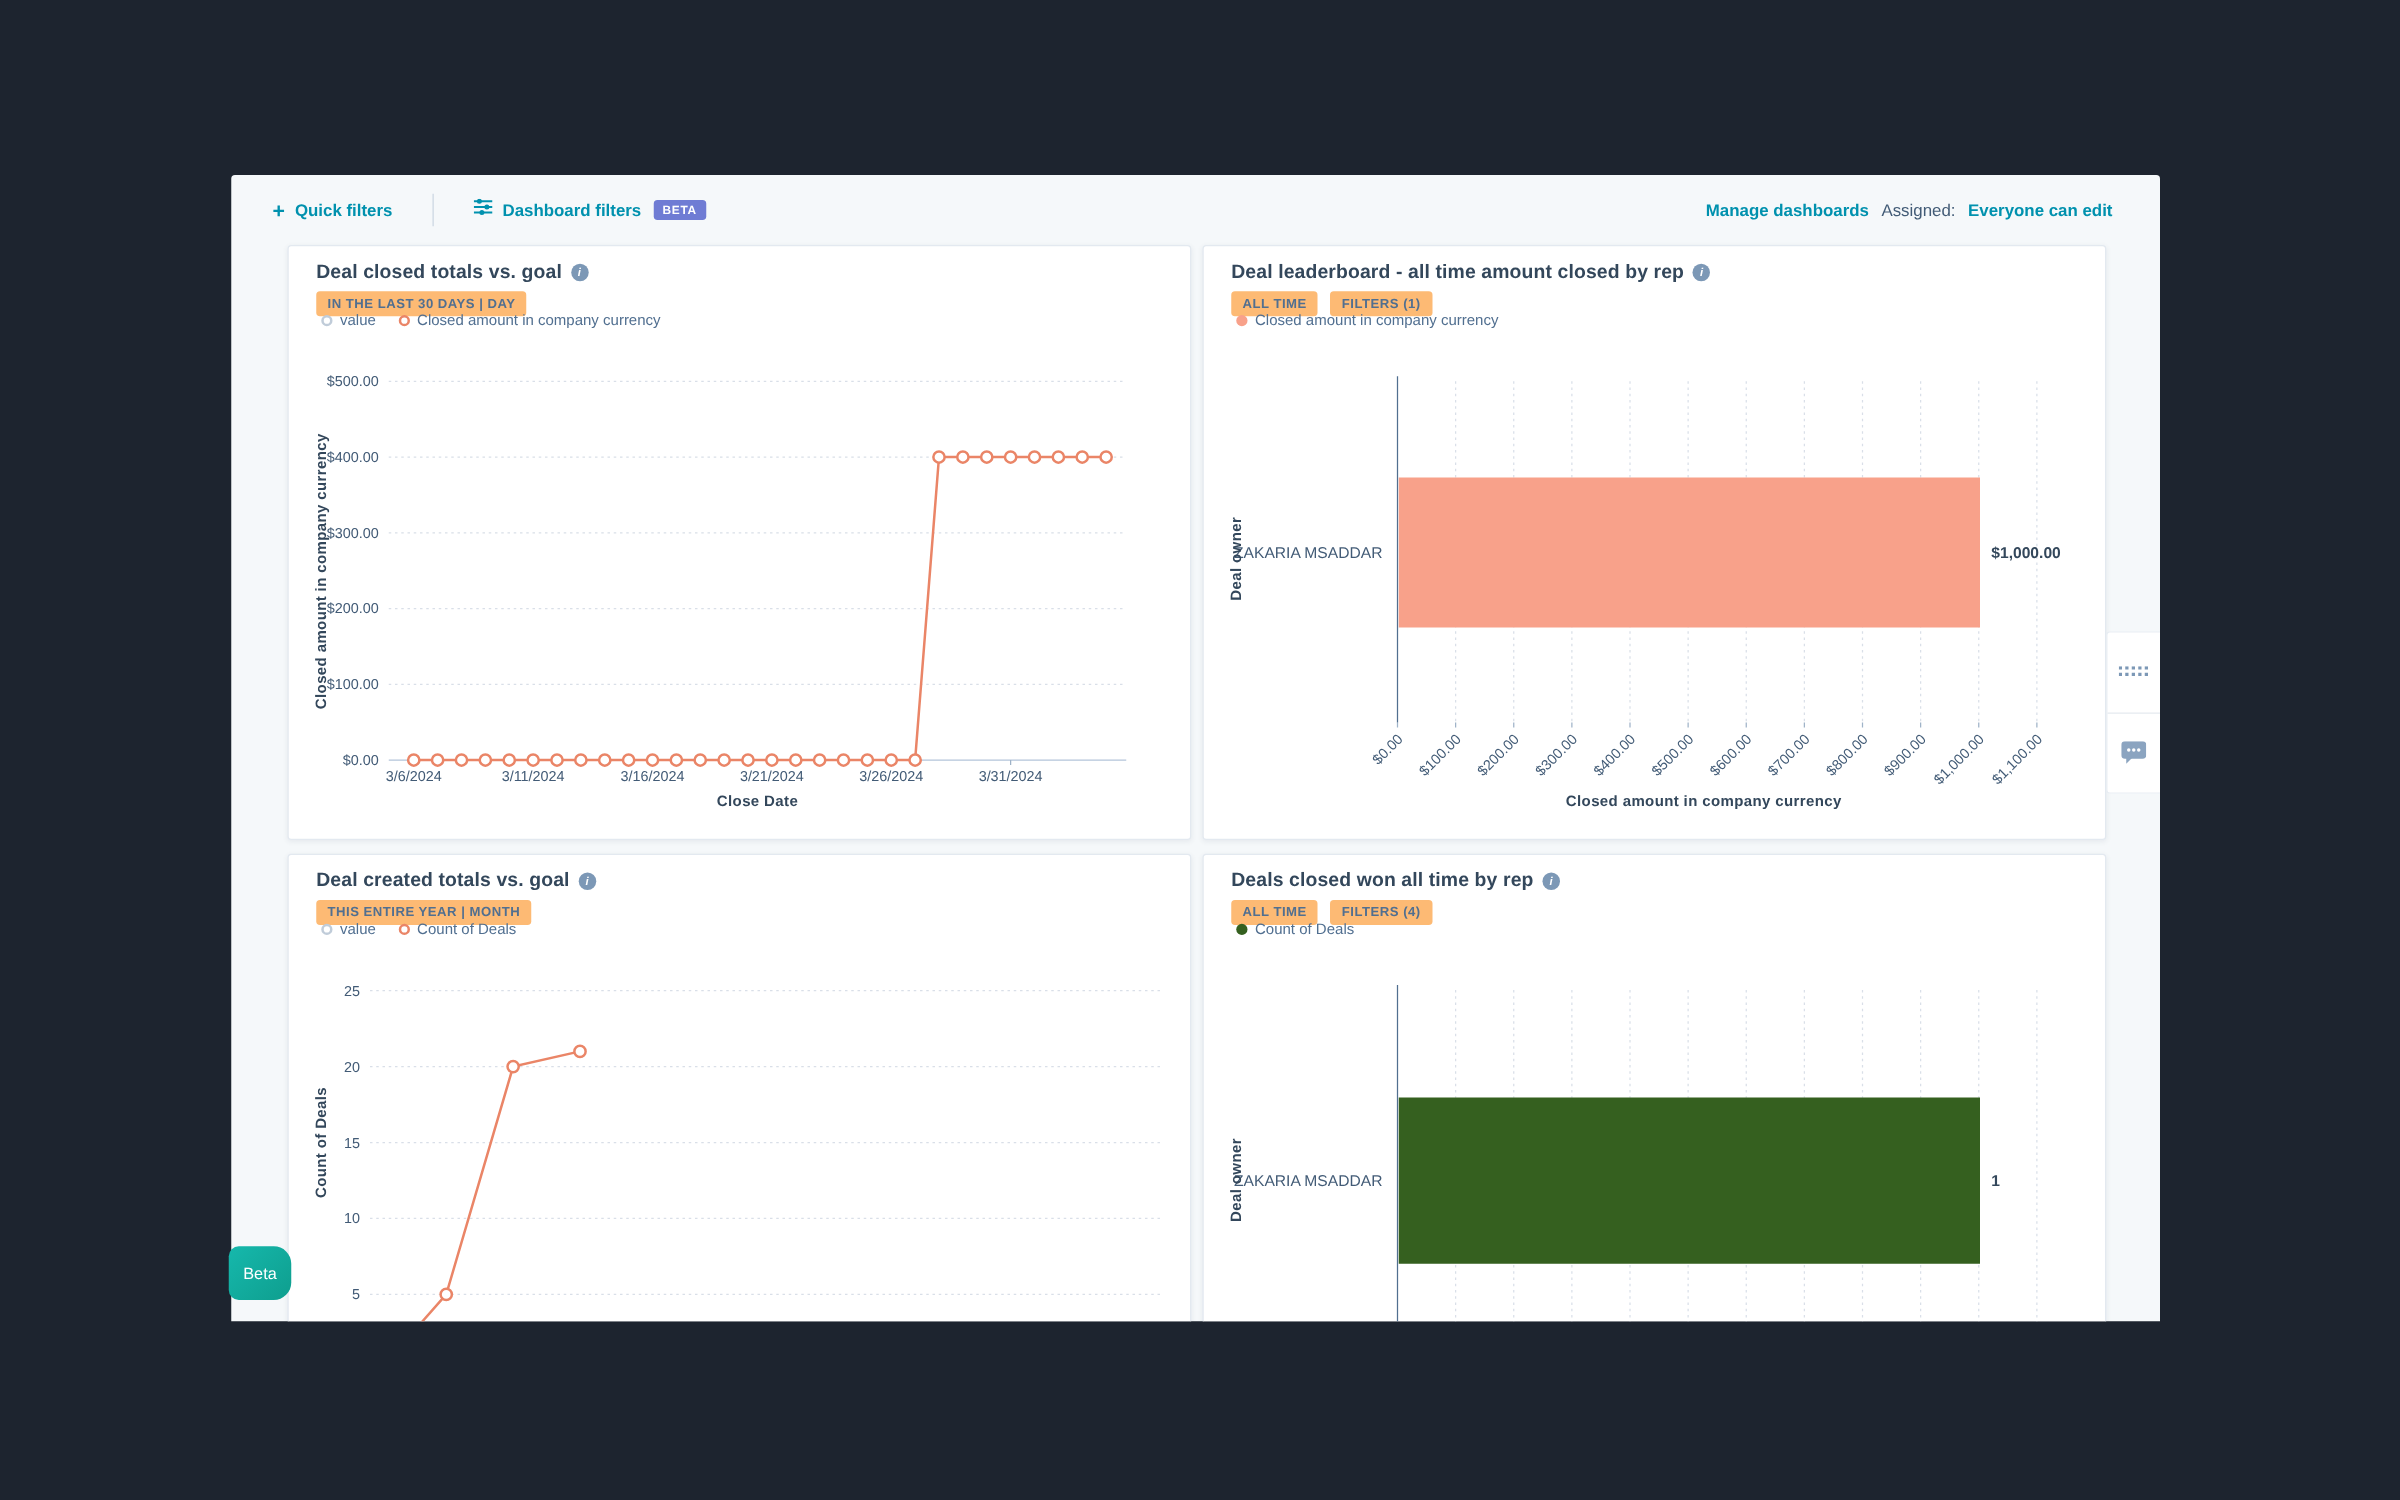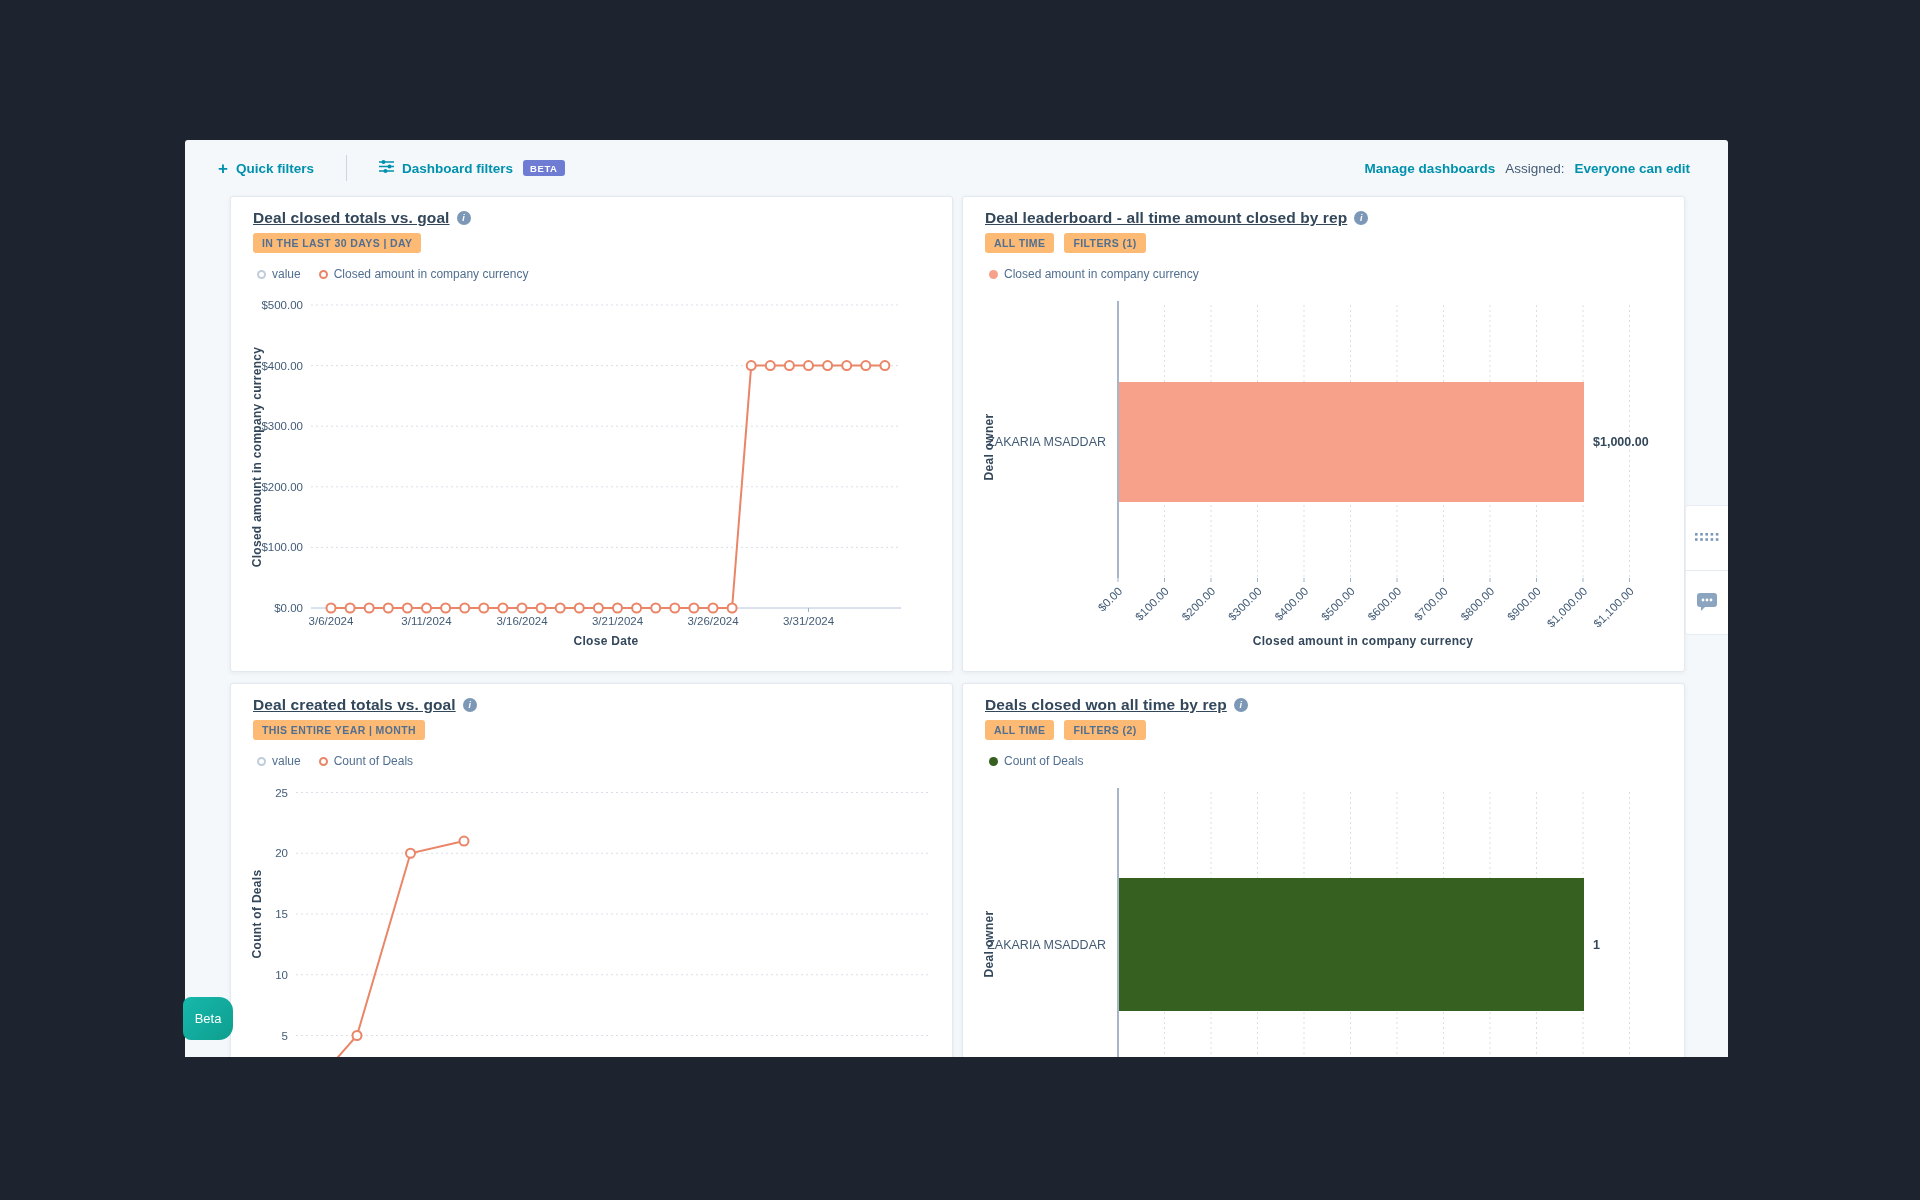--- a/index.html
+++ b/index.html
@@ -24,30 +24,30 @@
 
   
   .card { position:absolute; width:723px; height:476px; background:#fff;
     border:1px solid #e3e9f0; border-radius:3px; box-shadow:0 1px 4px rgba(45,62,80,.07); }
   .card0 { left:45px;  top:56px;  }
   .card1 { left:777px; top:56px;  }
   .card2 { left:45px;  top:543px; }
   .card3 { left:777px; top:543px; }
 
   .card-title-row { position:absolute; left:22px; top:12px; display:flex; align-items:center; gap:7px; }
-  .card-title-row h2 { font-size:15.5px; font-weight:bold; color:#33475b; letter-spacing:.1px;text-decoration:underline; }
+  .card-title-row h2 { font-size:15.5px; font-weight:bold; color:#33475b; letter-spacing:.1px; }
   .info { width:14px; height:14px; border-radius:50%; background:#7c98b6; color:#fff;
     font-size:9px; font-weight:bold; display:inline-flex; align-items:center;
     justify-content:center; font-style:italic; cursor:pointer; flex:0 0 auto; }
 
   .badges { position:absolute; left:22px; top:36px; display:flex; gap:10px; }
   .badge { background:#fdba74; color:#516f90; font-size:10.5px; font-weight:bold;
     letter-spacing:.4px; padding:4px 9px; border-radius:3px; white-space:nowrap; }
 
-  .legend { position:absolute; left:26px; top:70px; display:flex; gap:18px; align-items:center; }
+  .legend { position:absolute; left:26px; top:52px; display:flex; gap:18px; align-items:center; }
   .legend-item { display:flex; align-items:center; gap:6px; cursor:pointer; }
   .legend-item > span:last-child { font-size:12px; color:#516f90; }
   .legend-marker { width:9px; height:9px; border-radius:50%; display:inline-block; }
   .legend-marker.ring { border:2px solid; background:#fff; }
   .legend-marker.dot  { border:none; }
 
   .chart { position:absolute; left:0; top:100px; }
 
   
   .grid  { stroke:#d9dfe8; stroke-width:1; stroke-dasharray:2 3; }
@@ -285,21 +285,21 @@
       </svg>
   </section>
 
   <section class="card card3">
     <div class="card-title-row">
       <h2>Deals closed won all time by rep</h2>
       <span class="info">i</span>
     </div>
     <div class="badges">
         <span class="badge">ALL TIME</span>
-        <span class="badge">FILTERS (2)</span>
+        <span class="badge">FILTERS (4)</span>
       </div>
     <div class="legend">
         <span class="legend-item">
           <span class="legend-marker dot" style="background: rgb(53, 96, 31);"></span>
           <span>Count of Deals</span>
         </span>
       </div>
     <svg class="chart" width="723" height="354">
         <line x1="201.5" y1="8" x2="201.5" y2="354" class="grid"></line>
         <line x1="248" y1="8" x2="248" y2="354" class="grid"></line>

